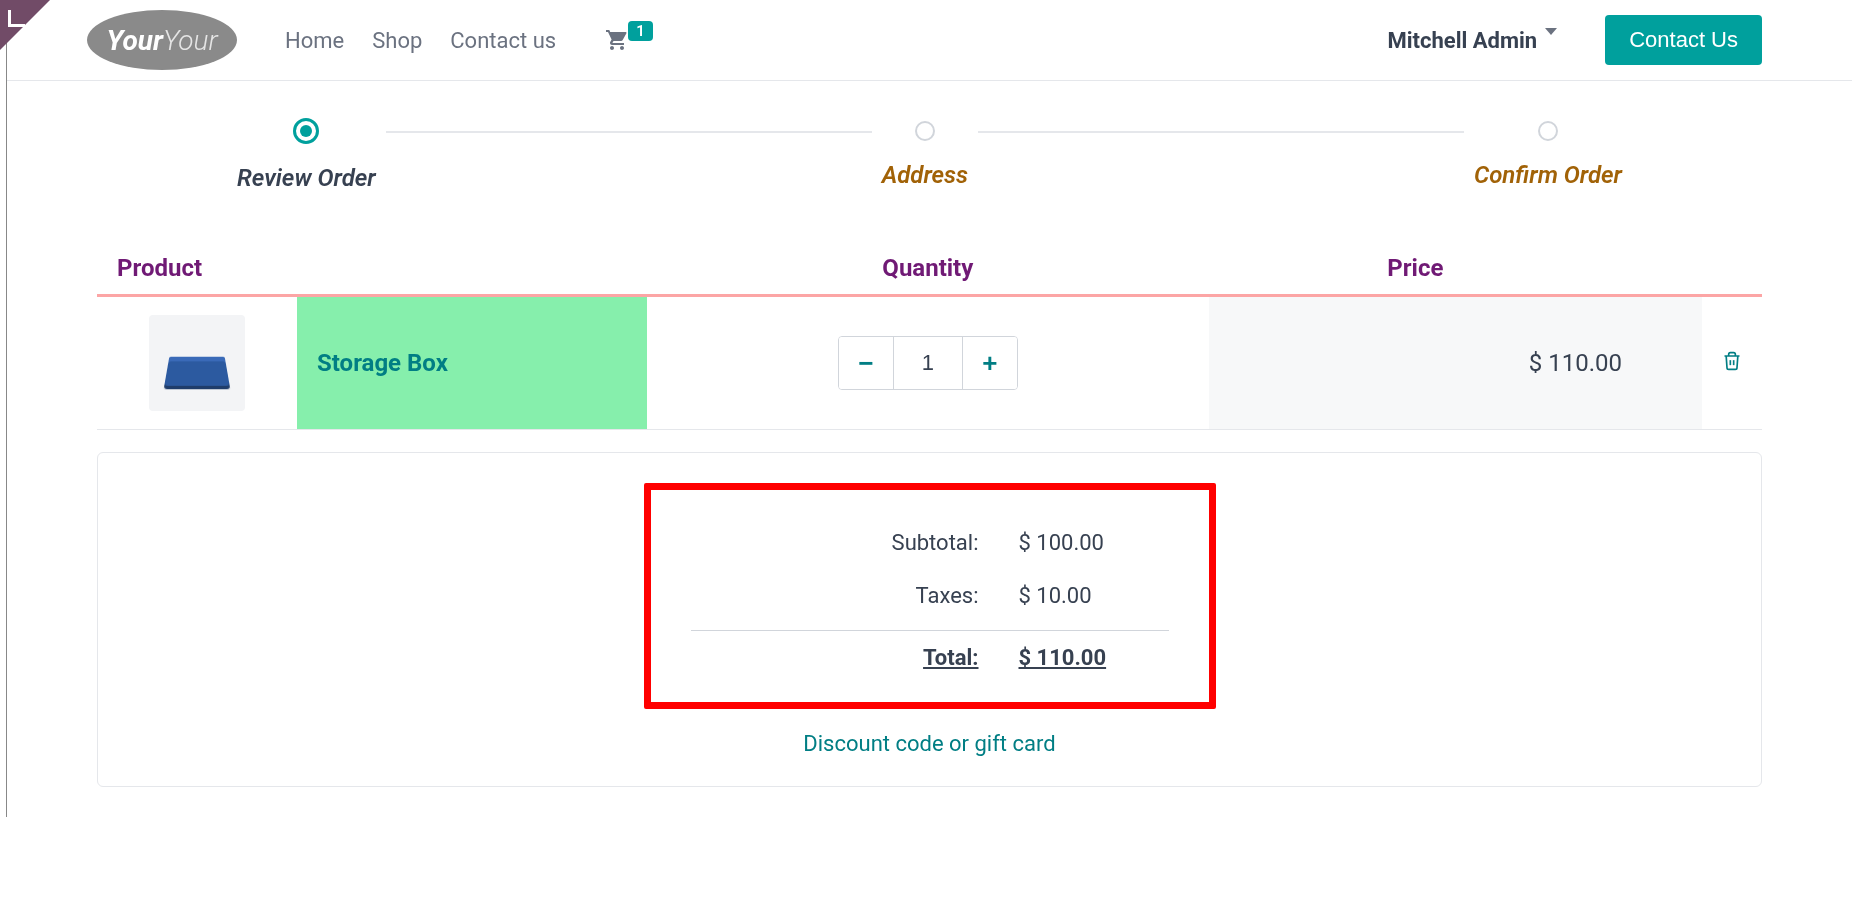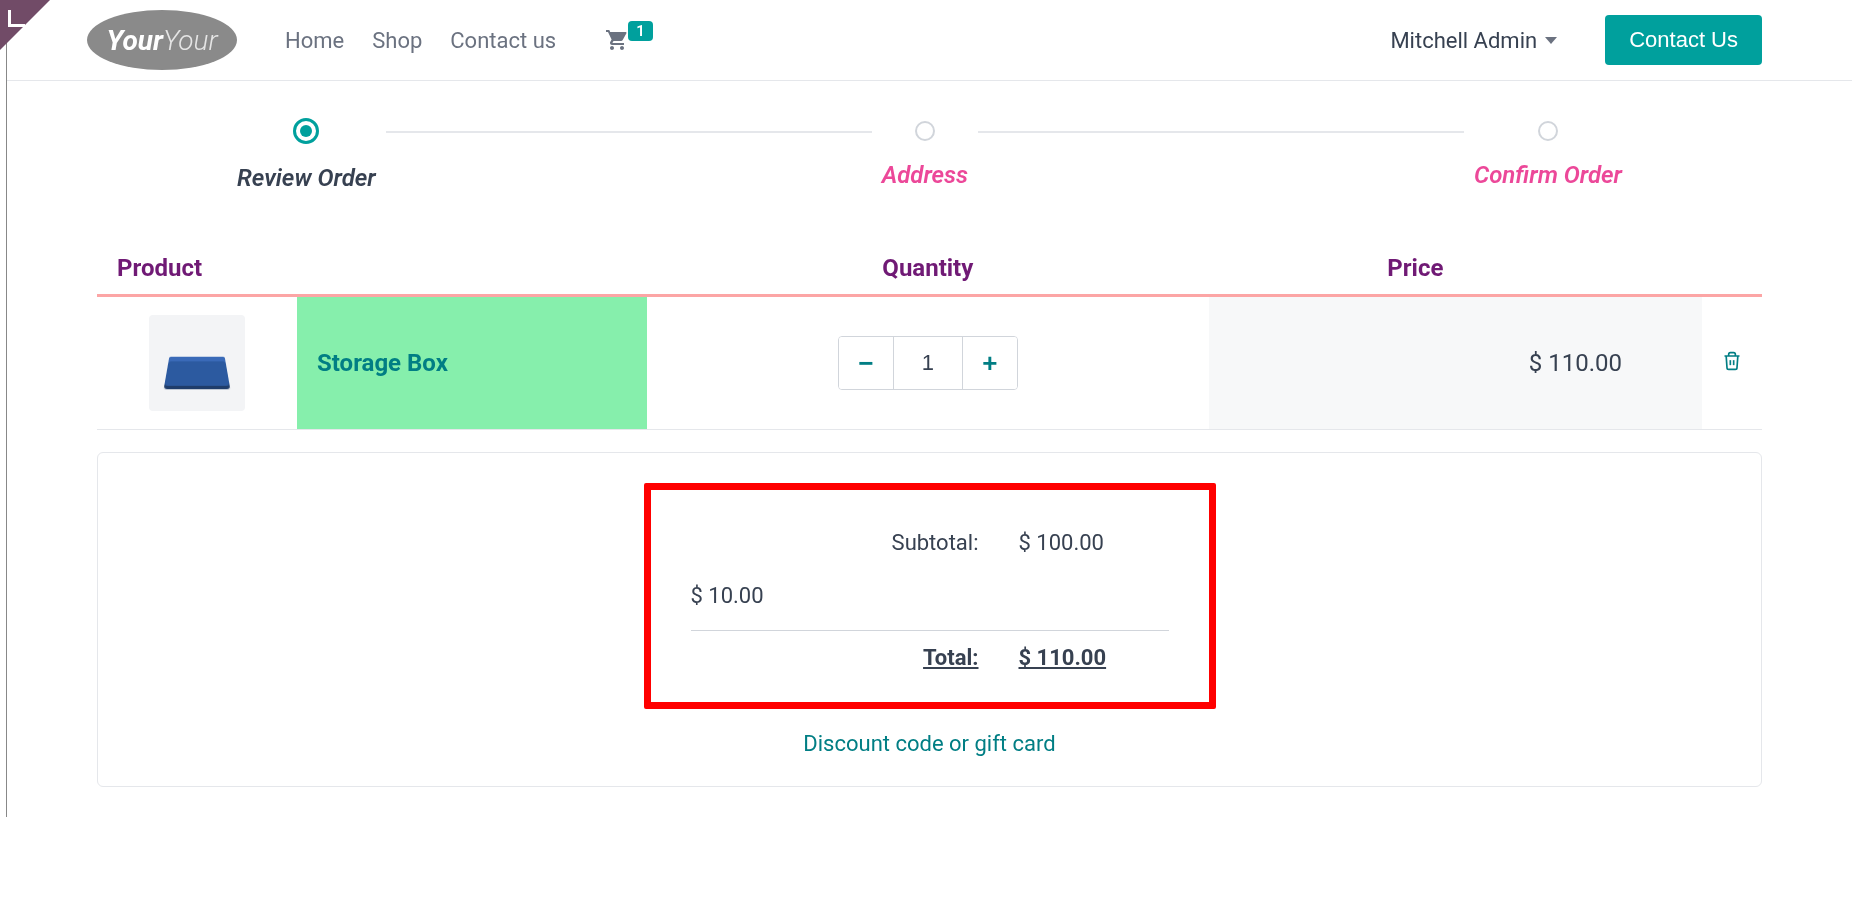--- a/index.html
+++ b/index.html
@@ -69,24 +69,24 @@
       font-size: 15px;
       font-weight: 600;
       border-radius: 4px;
       padding: 1px 8px;
       margin-top: -18px;
       margin-left: -6px;
     }
     .spacer { flex: 1; }
     .user-menu {
       font-size: 22px;
-      font-weight: 400;
-      color: #374151;
-      display: flex;
-      align-items: center;
+      font-weight: 700;
+      color: #374151;
+      display: flex;
+      align-items: flex-start;
       gap: 8px;
       cursor: pointer;
     }
     .caret-down {
       width: 0; height: 0;
       border-left: 6px solid transparent;
       border-right: 6px solid transparent;
       border-top: 7px solid #6b7280;
     }
     .contact-btn {
@@ -141,21 +141,21 @@
       content: "";
       position: absolute;
       top: 4px; left: 4px;
       width: 12px; height: 12px;
       border-radius: 50%;
       background: #00a09d;
     }
     .step-label {
       font-size: 24px;
       font-weight: 600;
-      color: #ec4899;
+      color: #a16207;
     }
     .step-label.active { color: #374151; }
     table.cart {
       width: 100%;
       border-collapse: collapse;
     }
     table.cart th {
       text-align: left;
       font-size: 24px;
       font-weight: 700;
@@ -356,20 +356,21 @@
     </tbody>
   </table>
 
   <div class="summary-card">
     <div class="highlight-box">
       <div class="sum-row">
         <span class="lbl">Subtotal:</span>
         <span class="val">$ 100.00</span>
       </div>
       <div class="sum-row">
+        <span class="lbl">Taxes:</span>
         <span class="val">$ 10.00</span>
       </div>
       <div class="sum-divider"></div>
       <div class="sum-row total">
         <span class="lbl">Total:</span>
         <span class="val">$ 110.00</span>
       </div>
     </div>
     <a class="discount-link">Discount code or gift card</a>
   </div>

